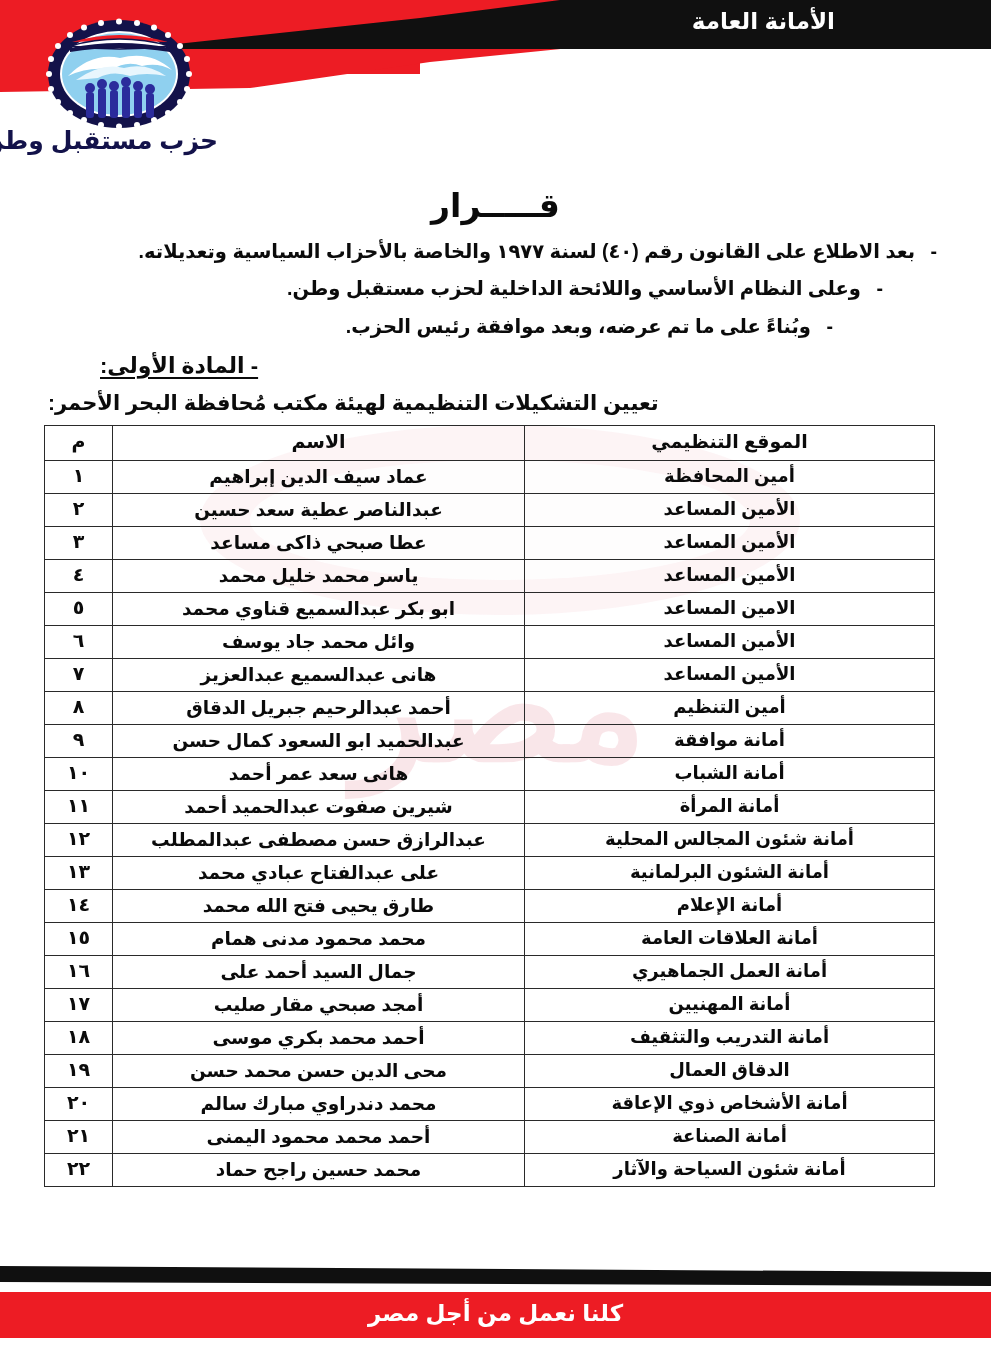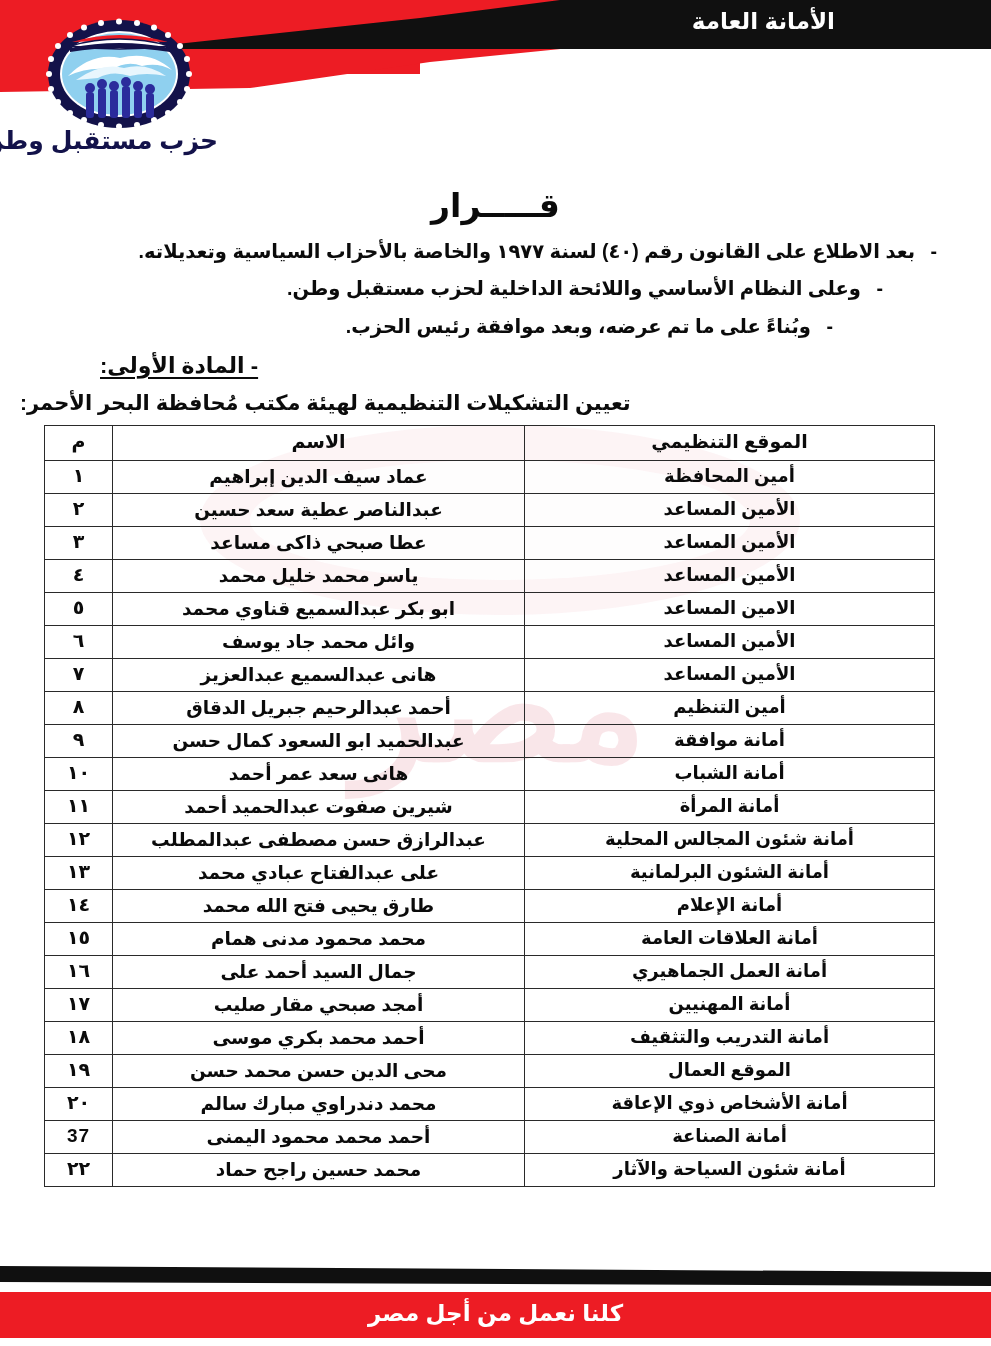--- a/index.html
+++ b/index.html
@@ -129,21 +129,21 @@
   .article-heading {
     text-align: left;
     padding-left: 100px;
     font-size: 22px;
     font-weight: bold;
     text-decoration: underline;
     text-underline-offset: 4px;
   }
   .article-body {
     text-align: left;
-    padding-left: 20px;
+    padding-left: 48px;
     margin-top: 12px;
     margin-bottom: 10px;
     font-size: 21px;
     font-weight: bold;
   }
 
   
   .table-wrap {
     padding: 0 56px 0 45px;
   }
@@ -400,33 +400,33 @@
             <td class="pos">أمانة المهنيين</td>
             <td class="name">أمجد صبحي مقار صليب</td>
             <td class="num">١٧</td>
           </tr>
           <tr>
             <td class="pos">أمانة التدريب والتثقيف</td>
             <td class="name">أحمد محمد بكري موسى</td>
             <td class="num">١٨</td>
           </tr>
           <tr>
-            <td class="pos">الموقع العمال</td>
+            <td class="pos">الدقاق العمال</td>
             <td class="name">محى الدين حسن محمد حسن</td>
             <td class="num">١٩</td>
           </tr>
           <tr>
             <td class="pos">أمانة الأشخاص ذوي الإعاقة</td>
             <td class="name">محمد دندراوي مبارك سالم</td>
             <td class="num">٢٠</td>
           </tr>
           <tr>
             <td class="pos">أمانة الصناعة</td>
             <td class="name">أحمد محمد محمود اليمنى</td>
-            <td class="num">37</td>
+            <td class="num">٢١</td>
           </tr>
           <tr>
             <td class="pos">أمانة شئون السياحة والآثار</td>
             <td class="name">محمد حسين راجح حماد</td>
             <td class="num">٢٢</td>
           </tr>
         </tbody>
     </table>
   </div>
 </div>

